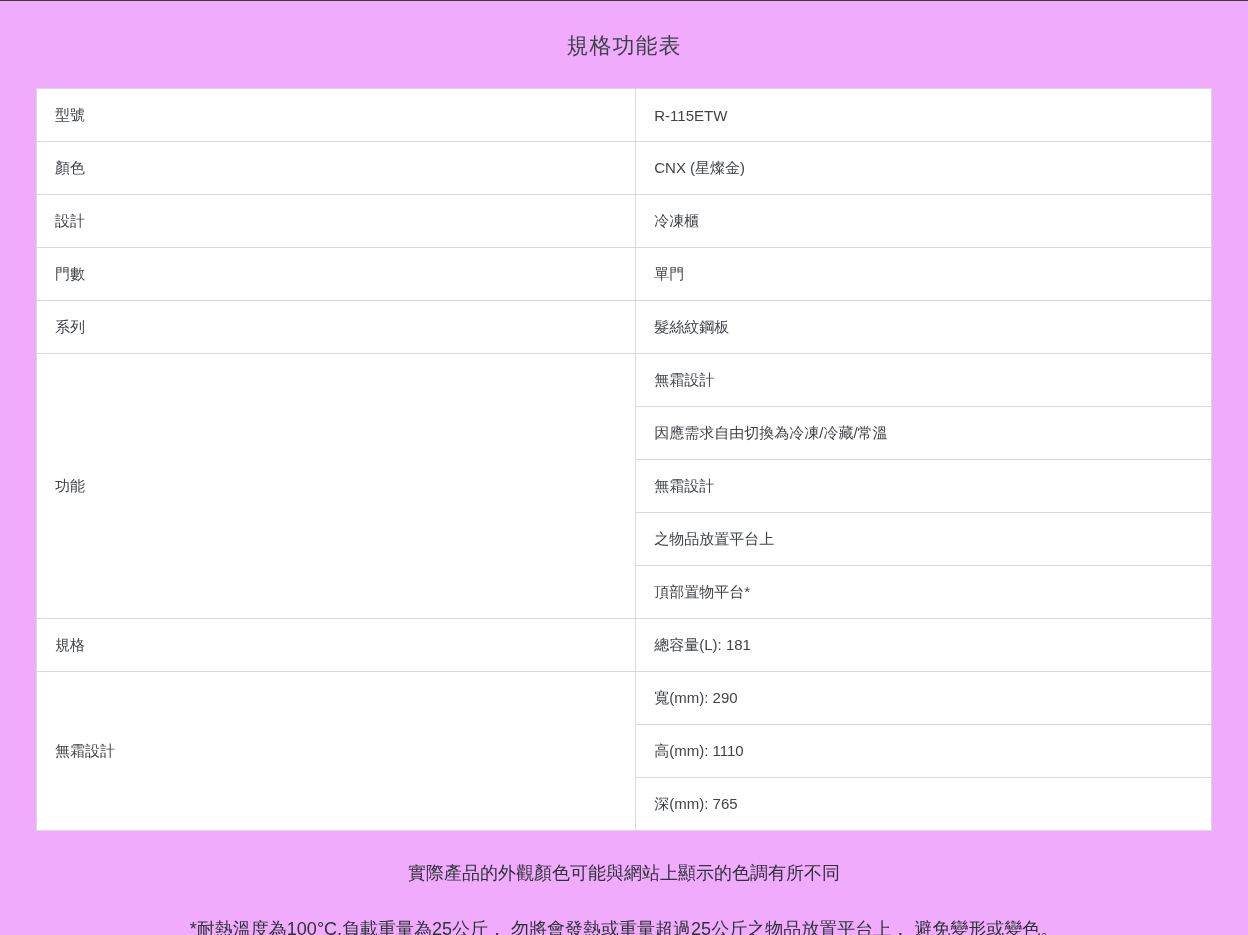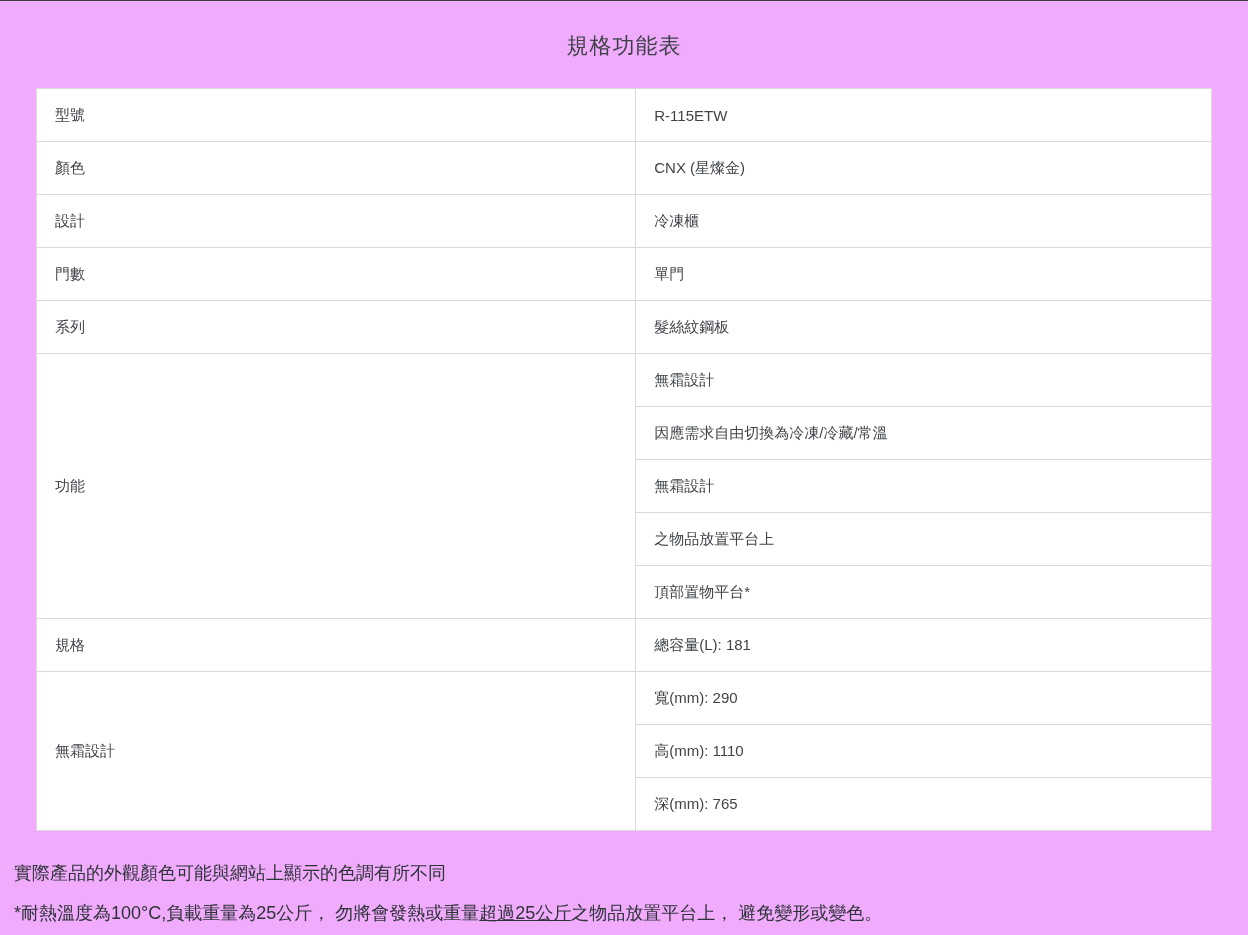--- a/index.html
+++ b/index.html
@@ -50,23 +50,24 @@
     background: #ffffff;
   }
   col.left-col  { width: 51%; }
   col.right-col { width: 49%; }
   .notes {
     margin: 22px 14px 0 14px;
     color: #2e3338;
     font-size: 18px;
   }
   .notes p {
-    margin: 0;
+    margin: 16px;
     line-height: 40px;
     white-space: nowrap;
+    text-align: center;
   }
   .u { text-decoration: underline; }
 </style>
 </head>
 <body>
 
 <div class="page">
   <div class="top-edge"></div>
 
   <h1 class="page-title">規格功能表</h1>

